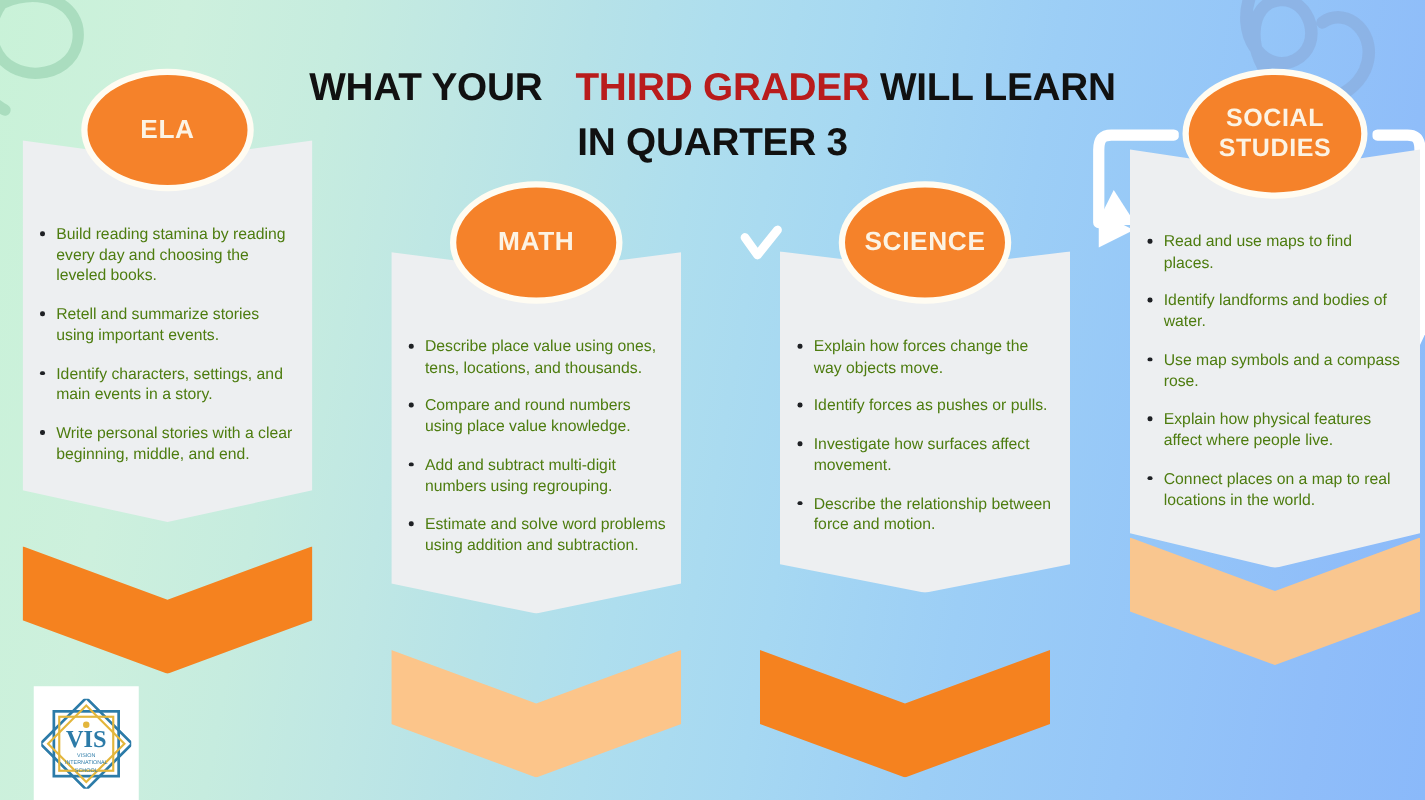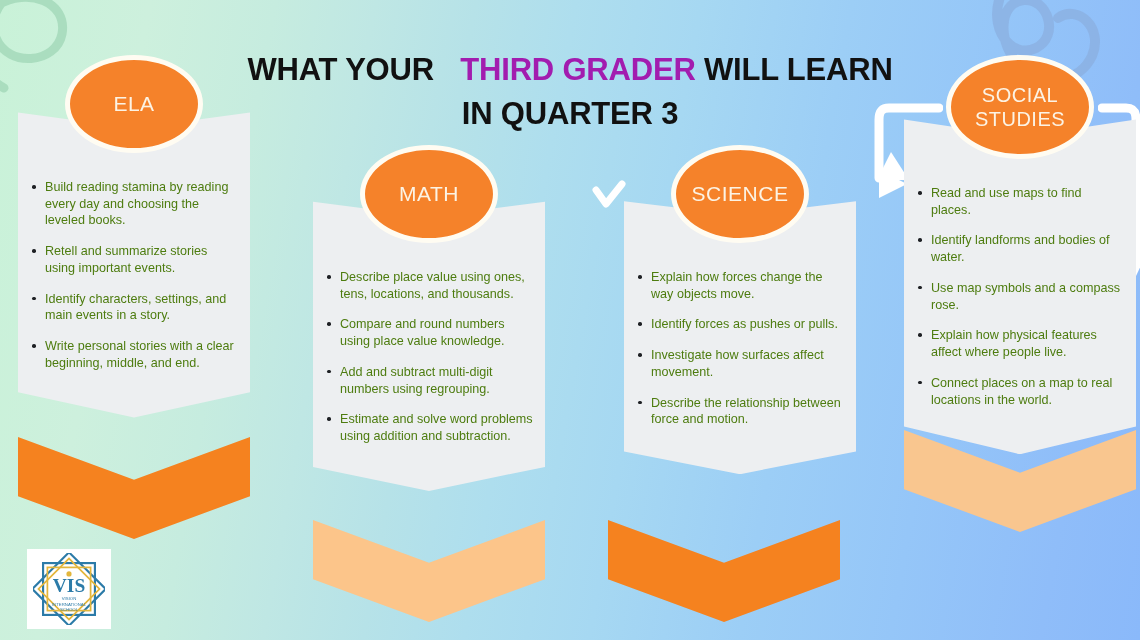--- a/index.html
+++ b/index.html
@@ -44,21 +44,21 @@
     z-index: 40;
   }
   .heading .line {
     font-size: 31px;
     font-weight: bold;
     letter-spacing: -0.2px;
     color: #111111;
     line-height: 1.42;
     white-space: nowrap;
   }
-  .heading .accent { color: #a21caf; margin-left: 18px; }
+  .heading .accent { color: #b91c1c; margin-left: 18px; }
 
   
   .col {
     position: absolute;
     width: 232px;
   }
   .col-ela      { left: 18px;  top: 55px; }
   .col-math     { left: 313px; top: 145px; }
   .col-science  { left: 608px; top: 145px; margin-left: 16px; }
   .col-social   { left: 904px; top: 55px; }
@@ -74,21 +74,21 @@
     border: 5px solid #FFFCF2;
     display: flex;
     align-items: center;
     justify-content: center;
     z-index: 30;
     text-align: center;
   }
   .bubble-wide { width: 148px; height: 104px; }
   .bubble span {
     font-size: 21px;
-    font-weight: normal;
+    font-weight: bold;
     color: #FCF3E4;
     letter-spacing: 0.5px;
     line-height: 1.22;
   }
   .bubble-wide span { font-size: 20px; }
 
   
   .card {
     position: relative;
     margin-top: -52px;
@@ -148,21 +148,21 @@
   .arrow-left-hook  { left: 873px; top: 100px; }
   .arrow-right-hook { left: 1098px; top: 100px; }
   .check-deco       { left: 592px; top: 180px; }
 
   
   .logo {
     position: absolute;
     left: 27px;
     top: 549px;
     width: 84px;
-    height: 80px;
+    height: 92px;
     background: #FFFFFF;
     display: flex;
     align-items: center;
     justify-content: center;
     z-index: 50;
   }
 </style>
 </head>
 <body>
 

